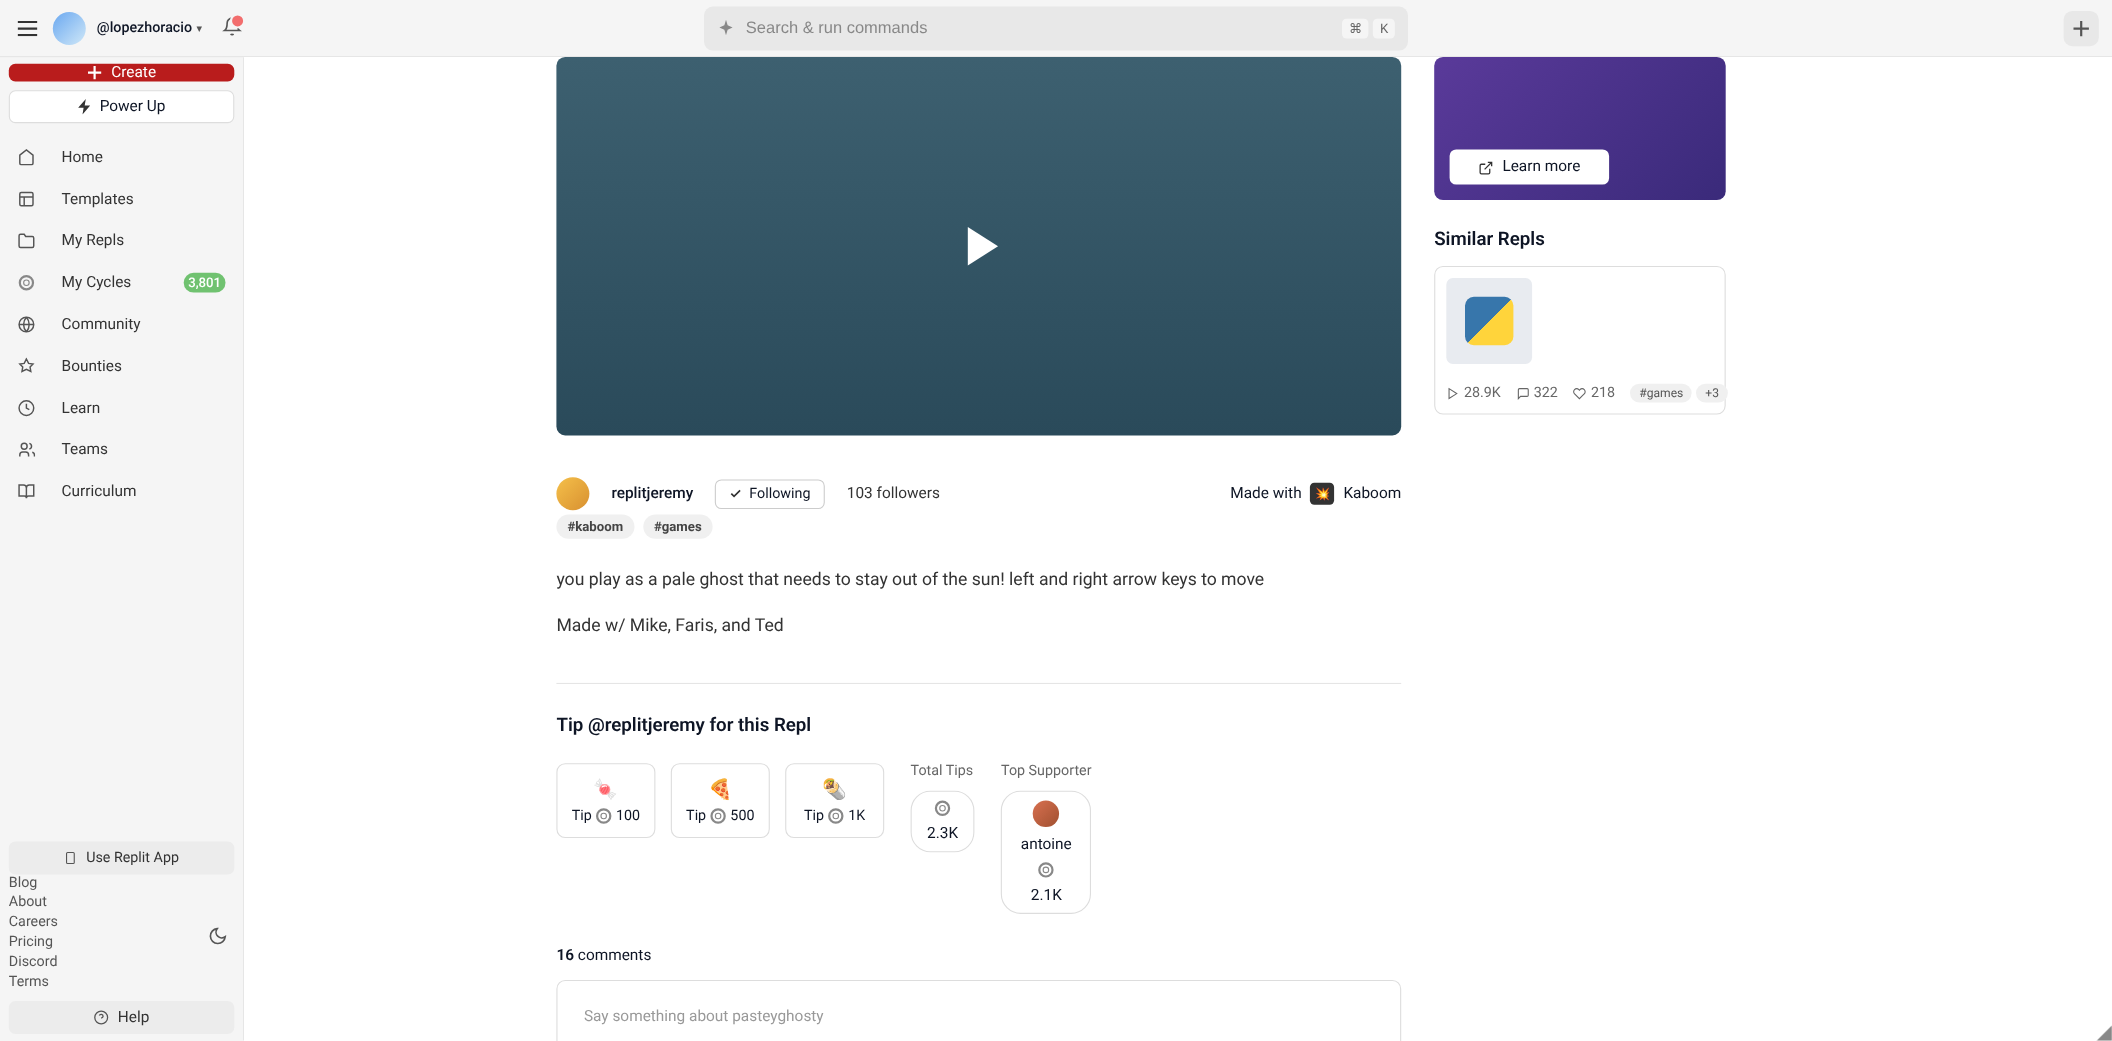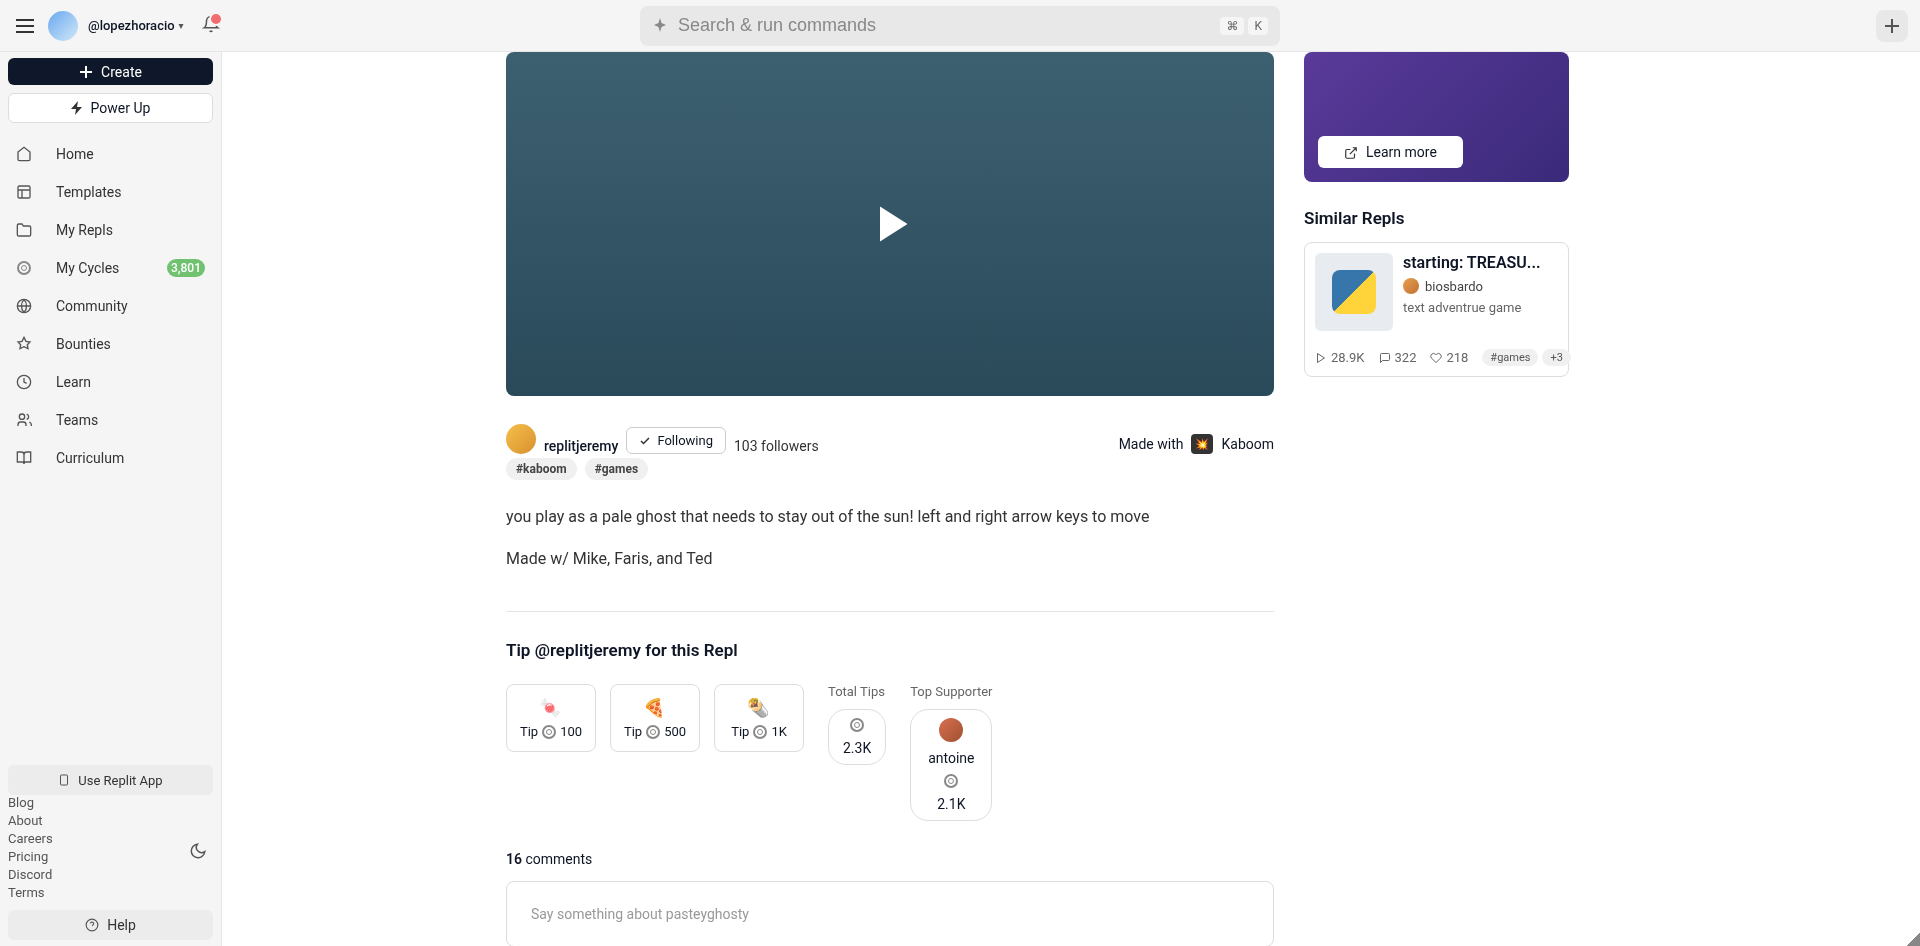--- a/index.html
+++ b/index.html
@@ -41,21 +41,21 @@
     
     .search-bar {
       position: absolute; left: 50%; transform: translateX(-50%);
       width: 640px; height: 40px;
       display: flex; align-items: center;
       background: #e8e8e8; border-radius: 8px;
       padding: 0 12px; gap: 10px;
     }
     .search-input {
       flex: 1; border: none; background: transparent; outline: none;
-      font-size: 18px; color: #4c1d95;
+      font-size: 15px; color: #4c1d95;
     }
     .search-input::placeholder { color: #888; }
     .kbd-group { display: flex; gap: 4px; }
     .kbd {
       padding: 2px 6px; background: #f5f5f5; border-radius: 4px;
       font-size: 12px; color: #666; font-family: inherit;
     }
     
     .header-right { margin-left: auto; display: flex; align-items: center; gap: 10px; }
     .plus-btn {
@@ -67,21 +67,21 @@
     .body { display: flex; flex: 1; overflow: hidden; }
     
     
     .sidebar {
       width: 222px; background: #f5f5f5;
       display: flex; flex-direction: column;
       padding: 6px 8px; border-right: 1px solid #e5e5e5;
     }
     .create-btn {
       display: flex; align-items: center; justify-content: center; gap: 8px;
-      height: 27px; background: #0f172a; color: #fff;
+      height: 16px; background: #b91c1c; color: #fff;
       border-radius: 6px; cursor: pointer; font-size: 14px; margin-bottom: 8px;
     }
     .powerup-btn {
       display: flex; align-items: center; justify-content: center; gap: 8px;
       height: 30px; background: #fff; color: #0e1525; border: 1px solid #ddd;
       border-radius: 6px; cursor: pointer; font-size: 14px; margin-bottom: 12px;
     }
     .nav-item {
       display: flex; align-items: center; gap: 24px;
       height: 38px; padding: 0 8px; border-radius: 6px;
@@ -123,21 +123,21 @@
     .video-box {
       width: 768px; height: 344px;
       background: linear-gradient(180deg, #3d6070 0%, #2a4a5a 100%);
       border-radius: 8px; position: relative;
       display: flex; align-items: center; justify-content: center;
       cursor: pointer;
     }
     .play-btn { color: #fff; }
     
     .author-row {
-      display: flex; align-items: flex-end; gap: 8px; margin-top: 28px;
+      display: flex; align-items: center; gap: 20px; margin-top: 38px;
     }
     .author-avatar {
       width: 30px; height: 30px; border-radius: 50%;
       background: linear-gradient(135deg, #f5c04a, #d89030);
     }
     .author-name { font-weight: 500; font-size: 14px; cursor: pointer; }
     .following-btn {
       display: flex; align-items: center; gap: 6px;
       padding: 5px 12px; border: 1px solid #ccc; border-radius: 6px;
       font-size: 13px; cursor: pointer; background: #fff;
@@ -532,28 +532,20 @@
             </div>
           </div>
 
           <div class="similar-heading">Similar Repls</div>
 
           <div class="similar-card">
             <div class="similar-top">
               <div class="similar-thumb">
                 <div class="py-icon"></div>
               </div>
-              <div class="similar-info">
-                <div class="similar-title">starting: TREASU...</div>
-                <div class="similar-author">
-                  <div class="similar-author-avatar"></div>
-                  <span class="similar-author-name">biosbardo</span>
-                </div>
-                <div class="similar-desc">text adventrue game</div>
-              </div>
             </div>
             <div class="similar-stats">
               <div class="stat-item">
                 <svg width="12" height="12" viewBox="0 0 24 24" fill="none" stroke="currentColor" stroke-width="2">
                     <path d="M5 3l14 9-14 9z"></path>
                   </svg>
                 <span>28.9K</span>
               </div>
               <div class="stat-item">
                 <svg width="12" height="12" viewBox="0 0 24 24" fill="none" stroke="currentColor" stroke-width="2">

